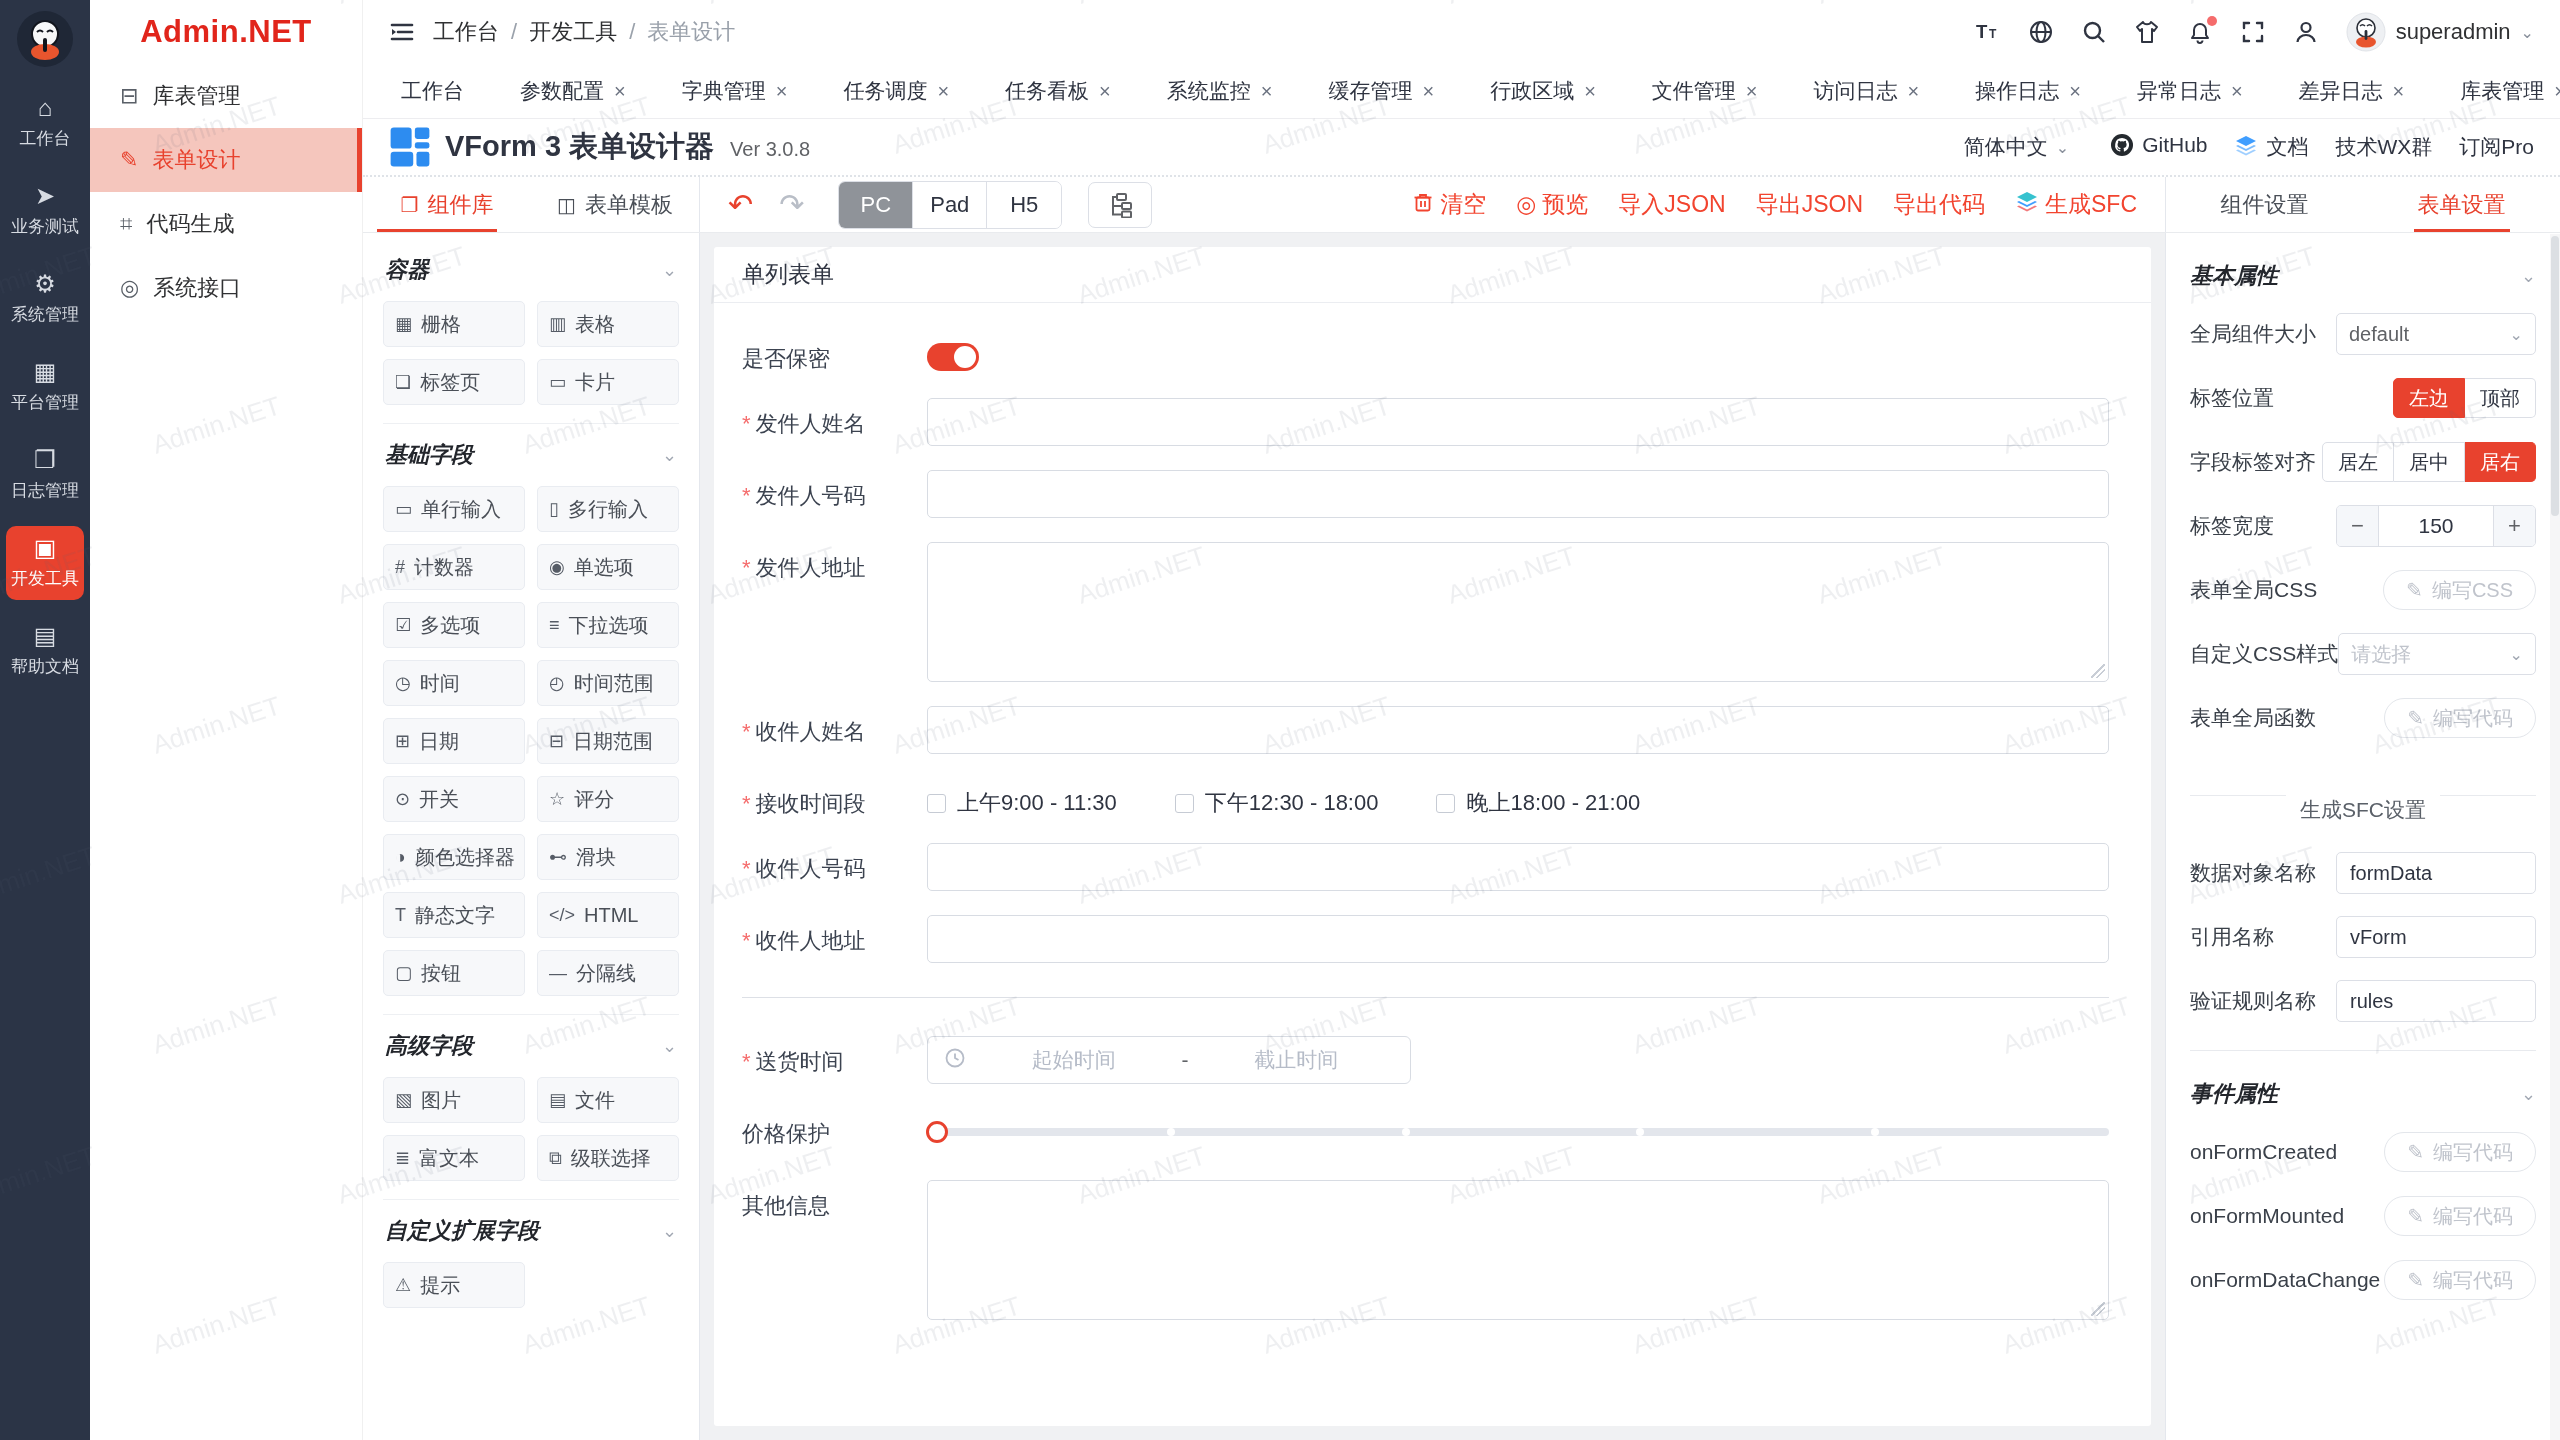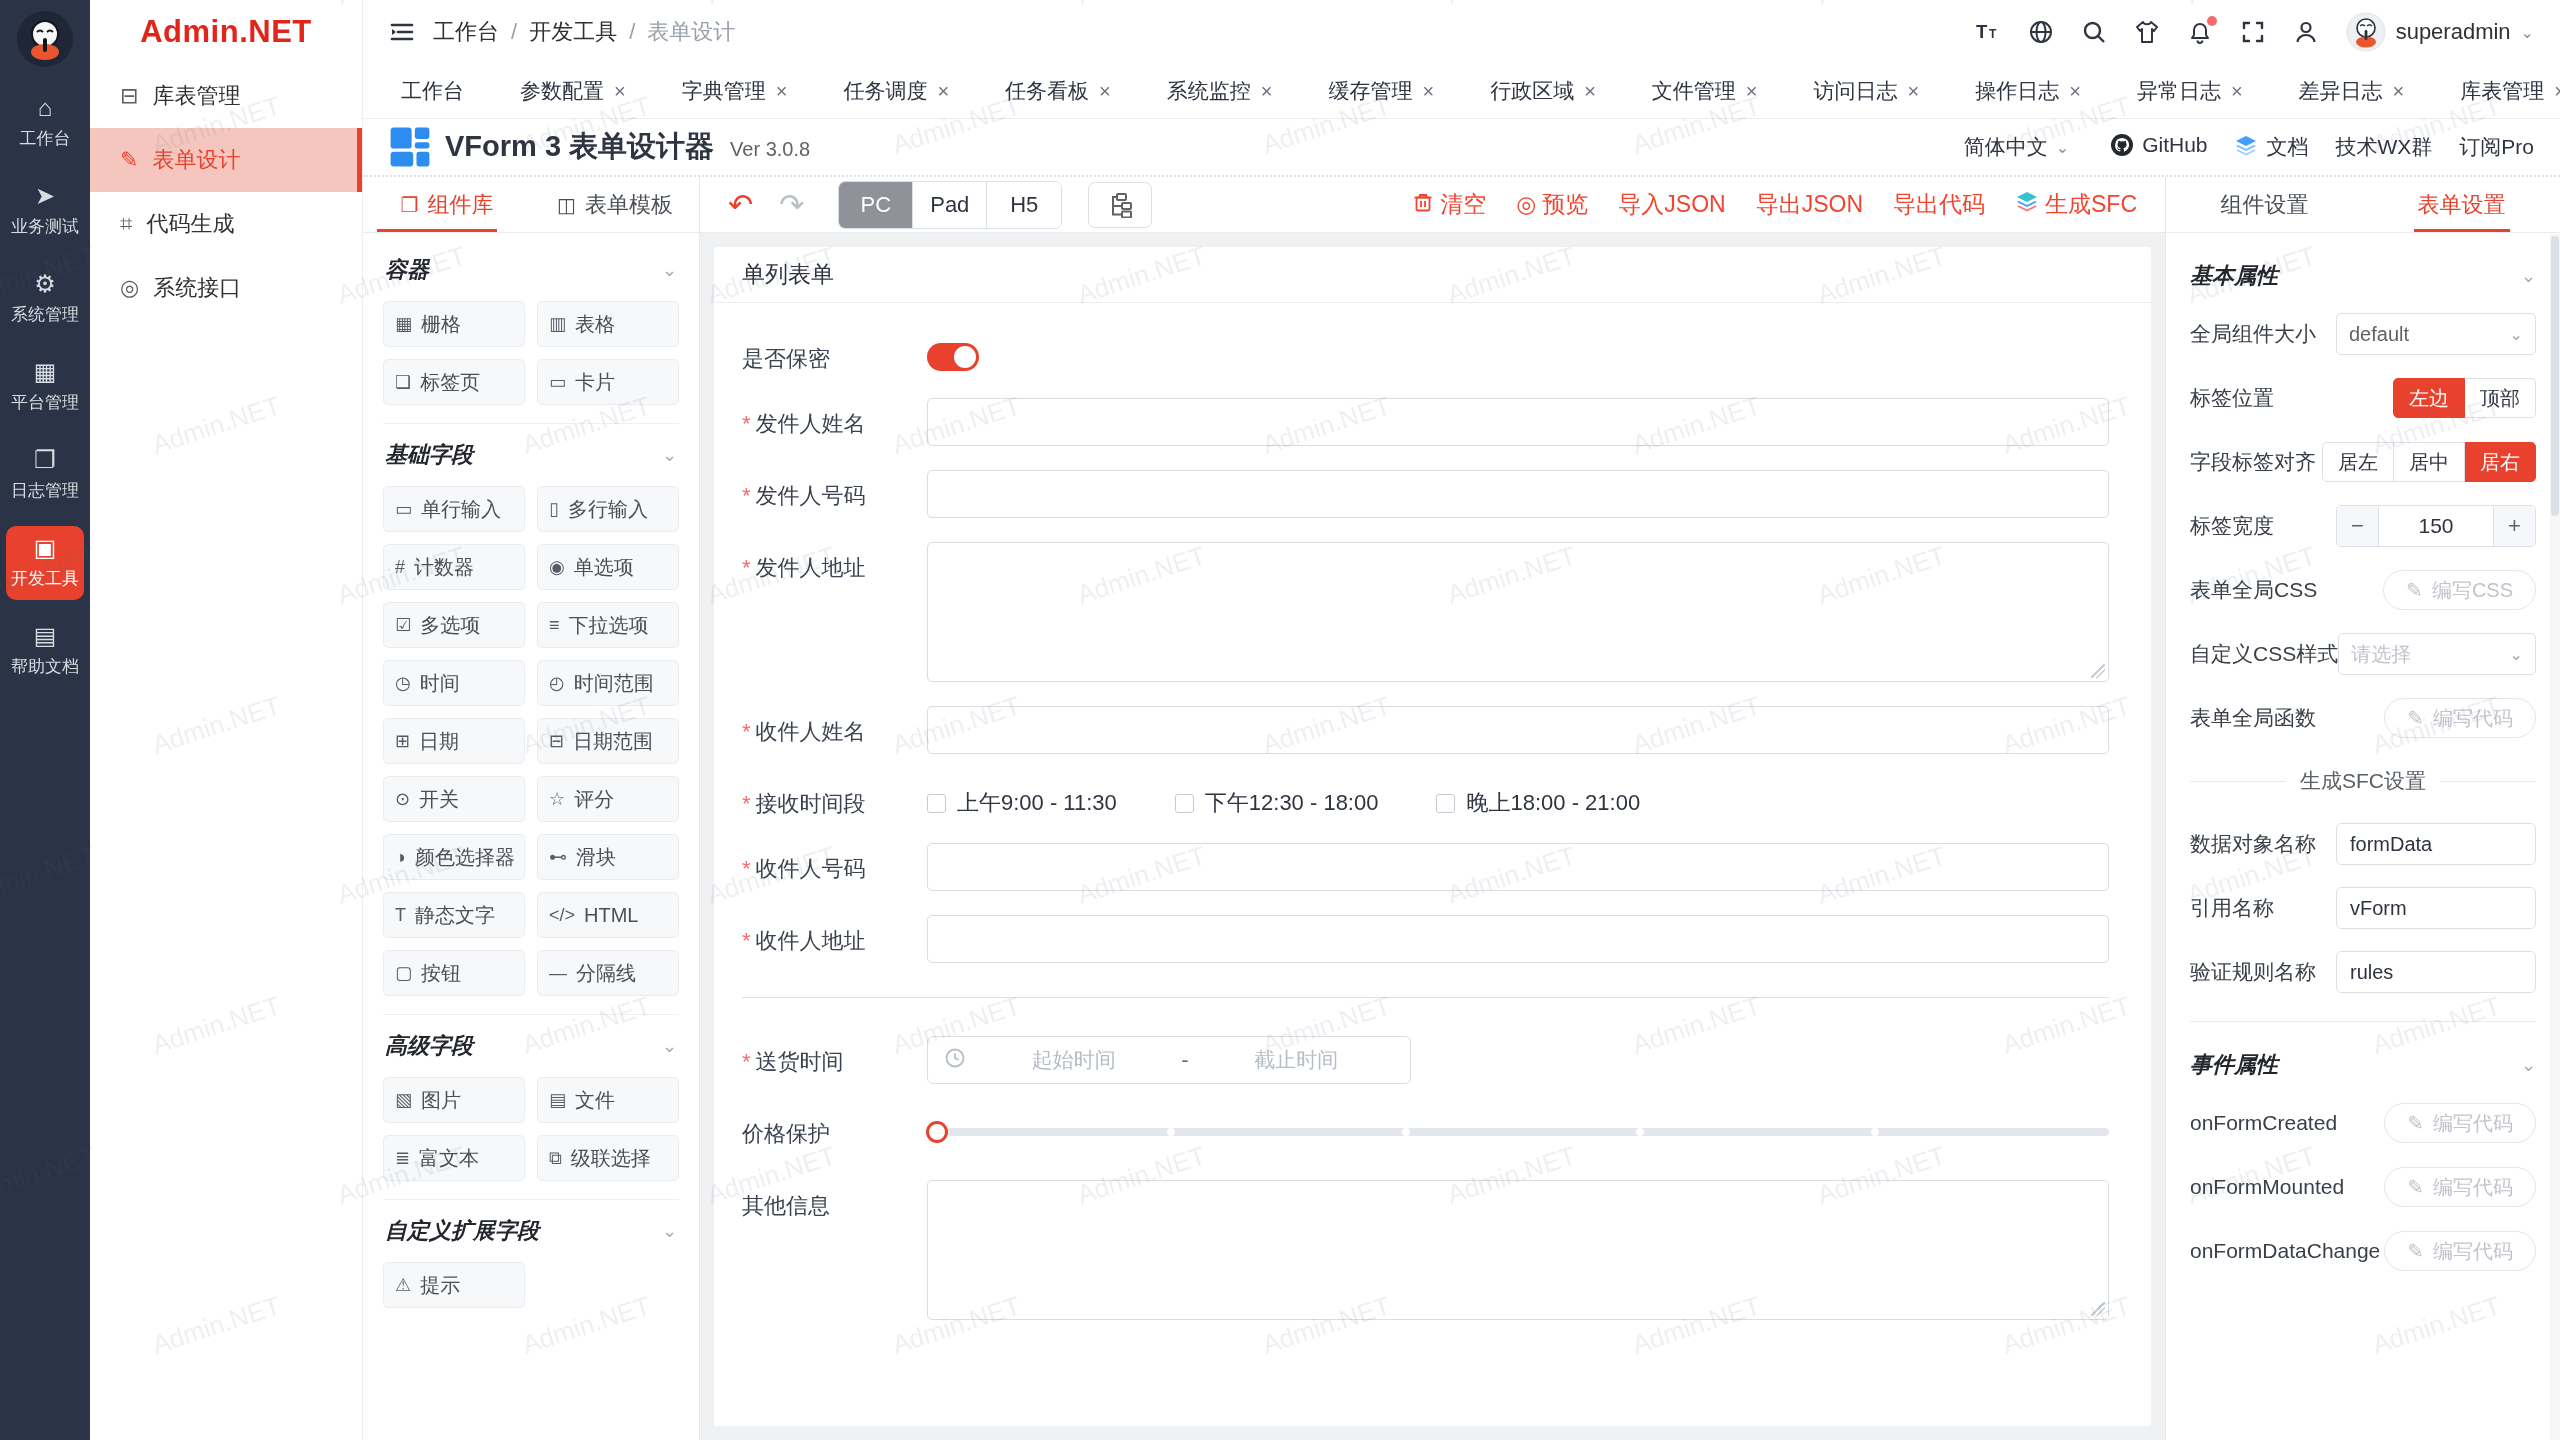--- a/index.html
+++ b/index.html
@@ -136,21 +136,21 @@
   .segbtn:last-child{border-radius:0 5px 5px 0;}
   .segbtn.active{background:var(--red);border-color:var(--red);color:#fff;}
   .stepper{width:200px;height:42px;border:1px solid #dcdfe6;border-radius:5px;display:flex;overflow:hidden;background:#fff;}
   .stepbtn{width:42px;display:flex;align-items:center;justify-content:center;background:#f5f7fa;color:#606266;font-size:22px;cursor:pointer;}
   .stepbtn.minus{border-right:1px solid #dcdfe6;}
   .stepbtn.plus{border-left:1px solid #dcdfe6;}
   .stepval{flex:1;display:flex;align-items:center;justify-content:center;font-size:21px;color:#2f3441;}
   .pill{height:40px;padding:0 22px;border:1px solid #e3e6eb;border-radius:999px;display:flex;align-items:center;gap:9px;font-size:20px;color:#c0c4cc;background:#fff;cursor:pointer;white-space:nowrap;}
   .sdivider{display:flex;align-items:center;gap:14px;margin:28px 0;}
   .sdivider .line{flex:1;height:1px;background:#e8eaee;}
-  .sdivider .dtext{font-size:21px;color:#5a6068;}
+  .sdivider .dtext{font-size:21px;color:#5a6068;margin-top:29px;}
   .sinput{width:200px;height:42px;border:1px solid #dcdfe6;border-radius:5px;display:flex;align-items:center;padding:0 13px;font-size:20px;color:#2f3441;background:#fff;}
 
   
   .vscroll{position:absolute;right:0;top:234px;bottom:0;width:10px;background:#f6f6f7;z-index:5;}
   .vthumb{position:absolute;top:2px;left:1px;width:8px;height:280px;border-radius:4px;background:#dcdfe3;}
 
   
   .wmlayer{position:absolute;inset:0;pointer-events:none;z-index:50;overflow:hidden;}
   .wm{position:absolute;font-size:26px;color:rgba(90,100,120,0.10);transform:rotate(-18deg);white-space:nowrap;}
 </style>

